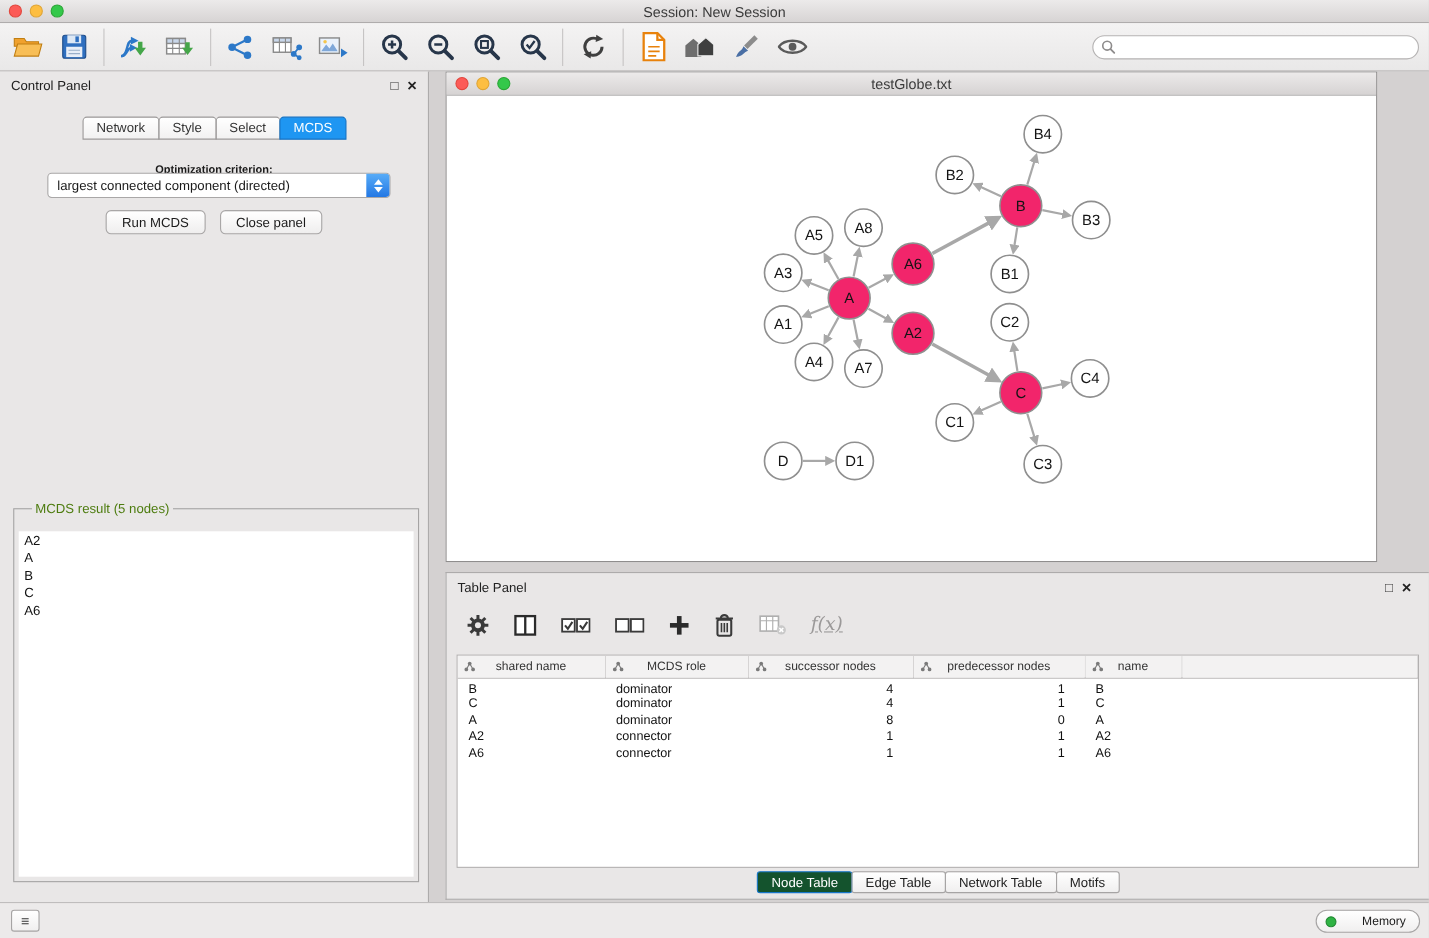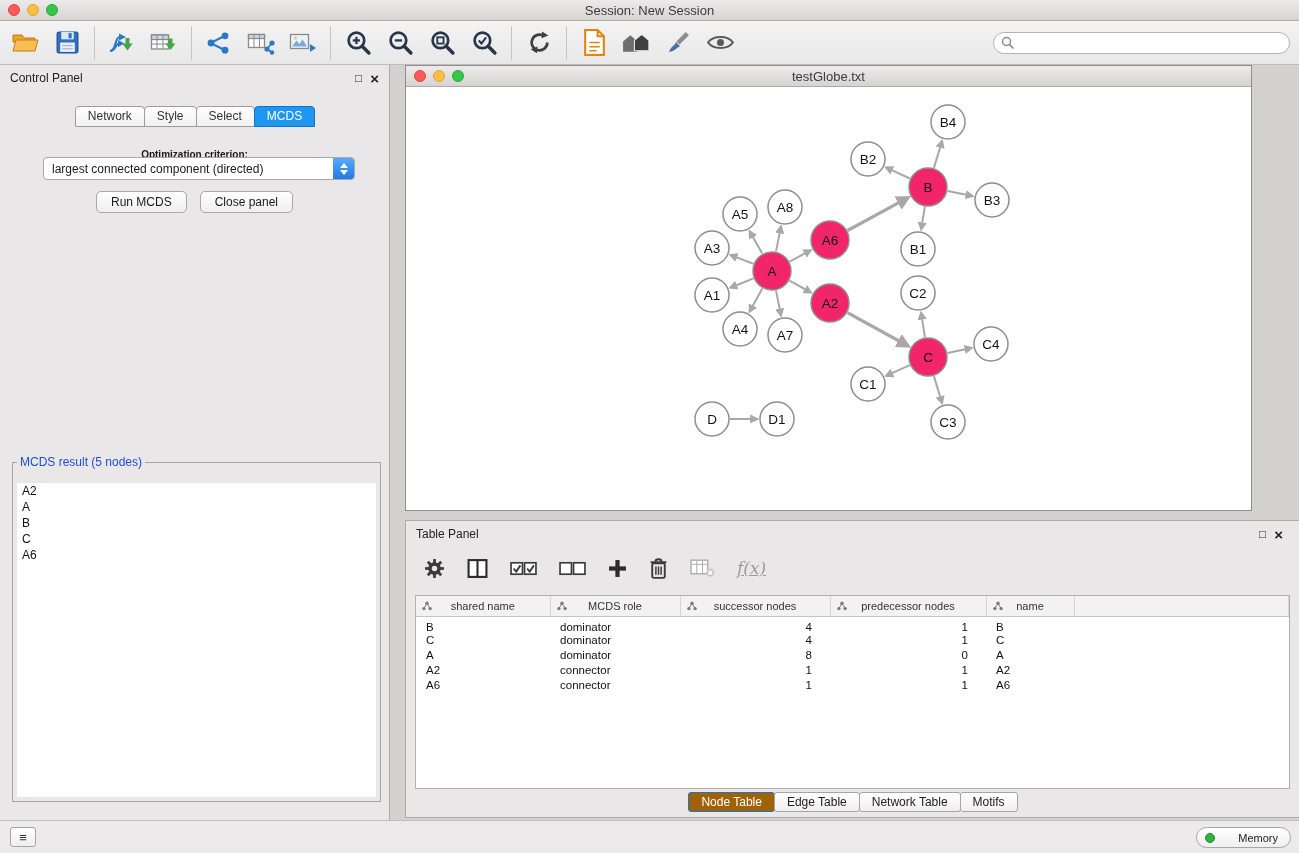--- a/index.html
+++ b/index.html
@@ -58,21 +58,21 @@
   .stepper i { width:0; height:0; border-left:4px solid transparent; border-right:4px solid transparent; display:block; }
   .stepper .up { border-bottom:5px solid #fff; }
   .stepper .dn { border-top:5px solid #fff; }
   .btnrow { position:absolute; top:126px; left:0; right:0; display:flex;
     justify-content:center; gap:13px; }
   .btn { height:22px; padding:0 14px; font-size:12px; color:#1A1A1A;
     background:linear-gradient(#FFFFFF,#EFEEEE); border:1px solid #A9A7A7;
     border-radius:5px; cursor:pointer; font-family:"Liberation Sans",sans-serif; }
   fieldset.result { position:absolute; left:12px; right:8px; top:390px; bottom:18px;
     border:1px solid #A5A3A3; background:transparent; }
-  fieldset.result legend { font-size:12px; color:#1d4ed8; margin-left:4px; padding:0 3px; }
+  fieldset.result legend { font-size:12px; color:#4d7c0f; margin-left:16px; padding:0 3px; }
   .result-list { position:absolute; left:4px; right:4px; top:14px; bottom:4px;
     background:#fff; overflow:auto; }
   .result-item { font-size:12px; color:#111; line-height:16px; padding:0 5px; }
 
   
   .desktop { position:absolute; left:391px; right:0; top:0; bottom:0; background:#D4D1D1; }
 
   
   .netwin { position:absolute; left:14px; top:0; width:847px; height:446px;
     background:#fff; border:1px solid #8F8D8D; }
@@ -99,21 +99,21 @@
   table.datatable th .colicon { position:absolute; left:6px; top:5px; }
   table.datatable td { font-size:11.5px; color:#111; height:15px; padding:0 10px;
     overflow:hidden; white-space:nowrap; }
   table.datatable td.num { padding-right:18px; }
   table.datatable tbody tr:first-child td { padding-top:4px; }
   .bottom-tabs { position:absolute; left:0; right:0; bottom:5px; display:flex;
     justify-content:center; }
   .btab { height:20px; line-height:18px; padding:0 12px; font-size:12px; color:#222;
     background:linear-gradient(#FFFFFF,#F0EFEF); border:1px solid #A6A4A4;
     margin-right:-1px; cursor:pointer; border-radius:3px; }
-  .btab.active { background:#a16207; color:#fff; border-color:#1877C9; }
+  .btab.active { background:#14532d; color:#fff; border-color:#1877C9; }
 
   
   .statusbar { position:absolute; bottom:0; left:0; right:0; height:33px;
     background:#ECEAEA; border-top:1px solid #BFBDBD; }
   .menu-btn { position:absolute; left:10px; top:6px; width:26px; height:20px;
     background:linear-gradient(#FFFFFF,#F0EFEF); border:1px solid #A6A4A4;
     border-radius:3px; font-size:13px; color:#333; cursor:pointer;
     display:flex; align-items:center; justify-content:center; }
   .memory-btn { position:absolute; right:8px; top:6px; height:21px;
     background:linear-gradient(#FFFFFF,#F0EFEF); border:1px solid #A6A4A4;

